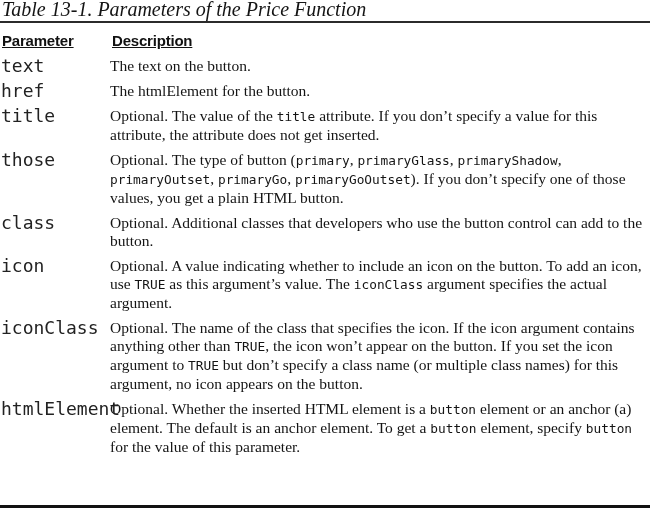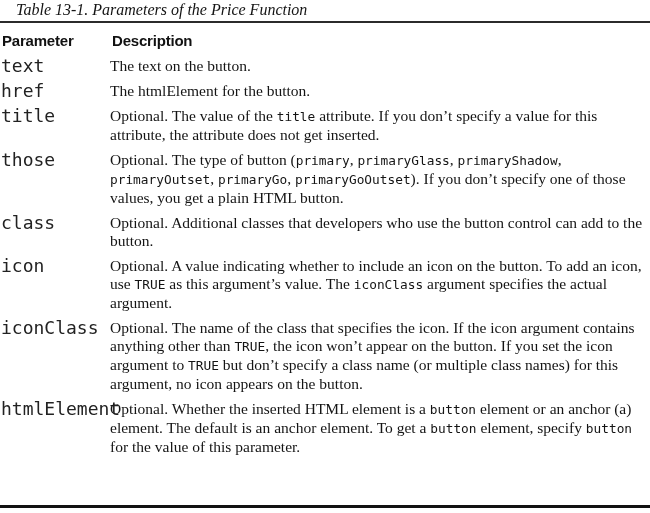--- a/index.html
+++ b/index.html
@@ -7,43 +7,44 @@
     width: 650px; height: 513px;
     background: #ffffff;
     color: #1a1a1a;
     font-family: "Liberation Serif", serif;
     position: relative;
     overflow: hidden;
   }
   .page { position: relative; width: 650px; height: 513px; }
   .caption {
     font-style: italic;
-    font-size: 16px;
+    font-size: 20px;
     line-height: 19px;
-    padding: 0 0 2px 16px;
+    padding: 0 0 2px 2px;
     color: #141414;
   }
   .top-rule {
     height: 2px;
     background: #2b2b2b;
     margin: 0 0 0 0;
   }
   table.params {
     border-collapse: collapse;
     width: 650px;
     table-layout: fixed;
   }
   table.params th {
     font-family: "Liberation Sans", sans-serif;
     font-weight: bold;
     font-size: 15px;
     text-align: left;
     padding: 9px 0 8px 2px;
     color: #111;
     letter-spacing: -0.2px;
+    text-decoration: underline;
   }
   th.col-param { width: 108px; }
   td {
     vertical-align: top;
     padding: 0 0 7px 0;
   }
   td.param {
     font-family: "DejaVu Sans Mono", "Liberation Mono", monospace;
     font-size: 18px;
     line-height: 18px;

